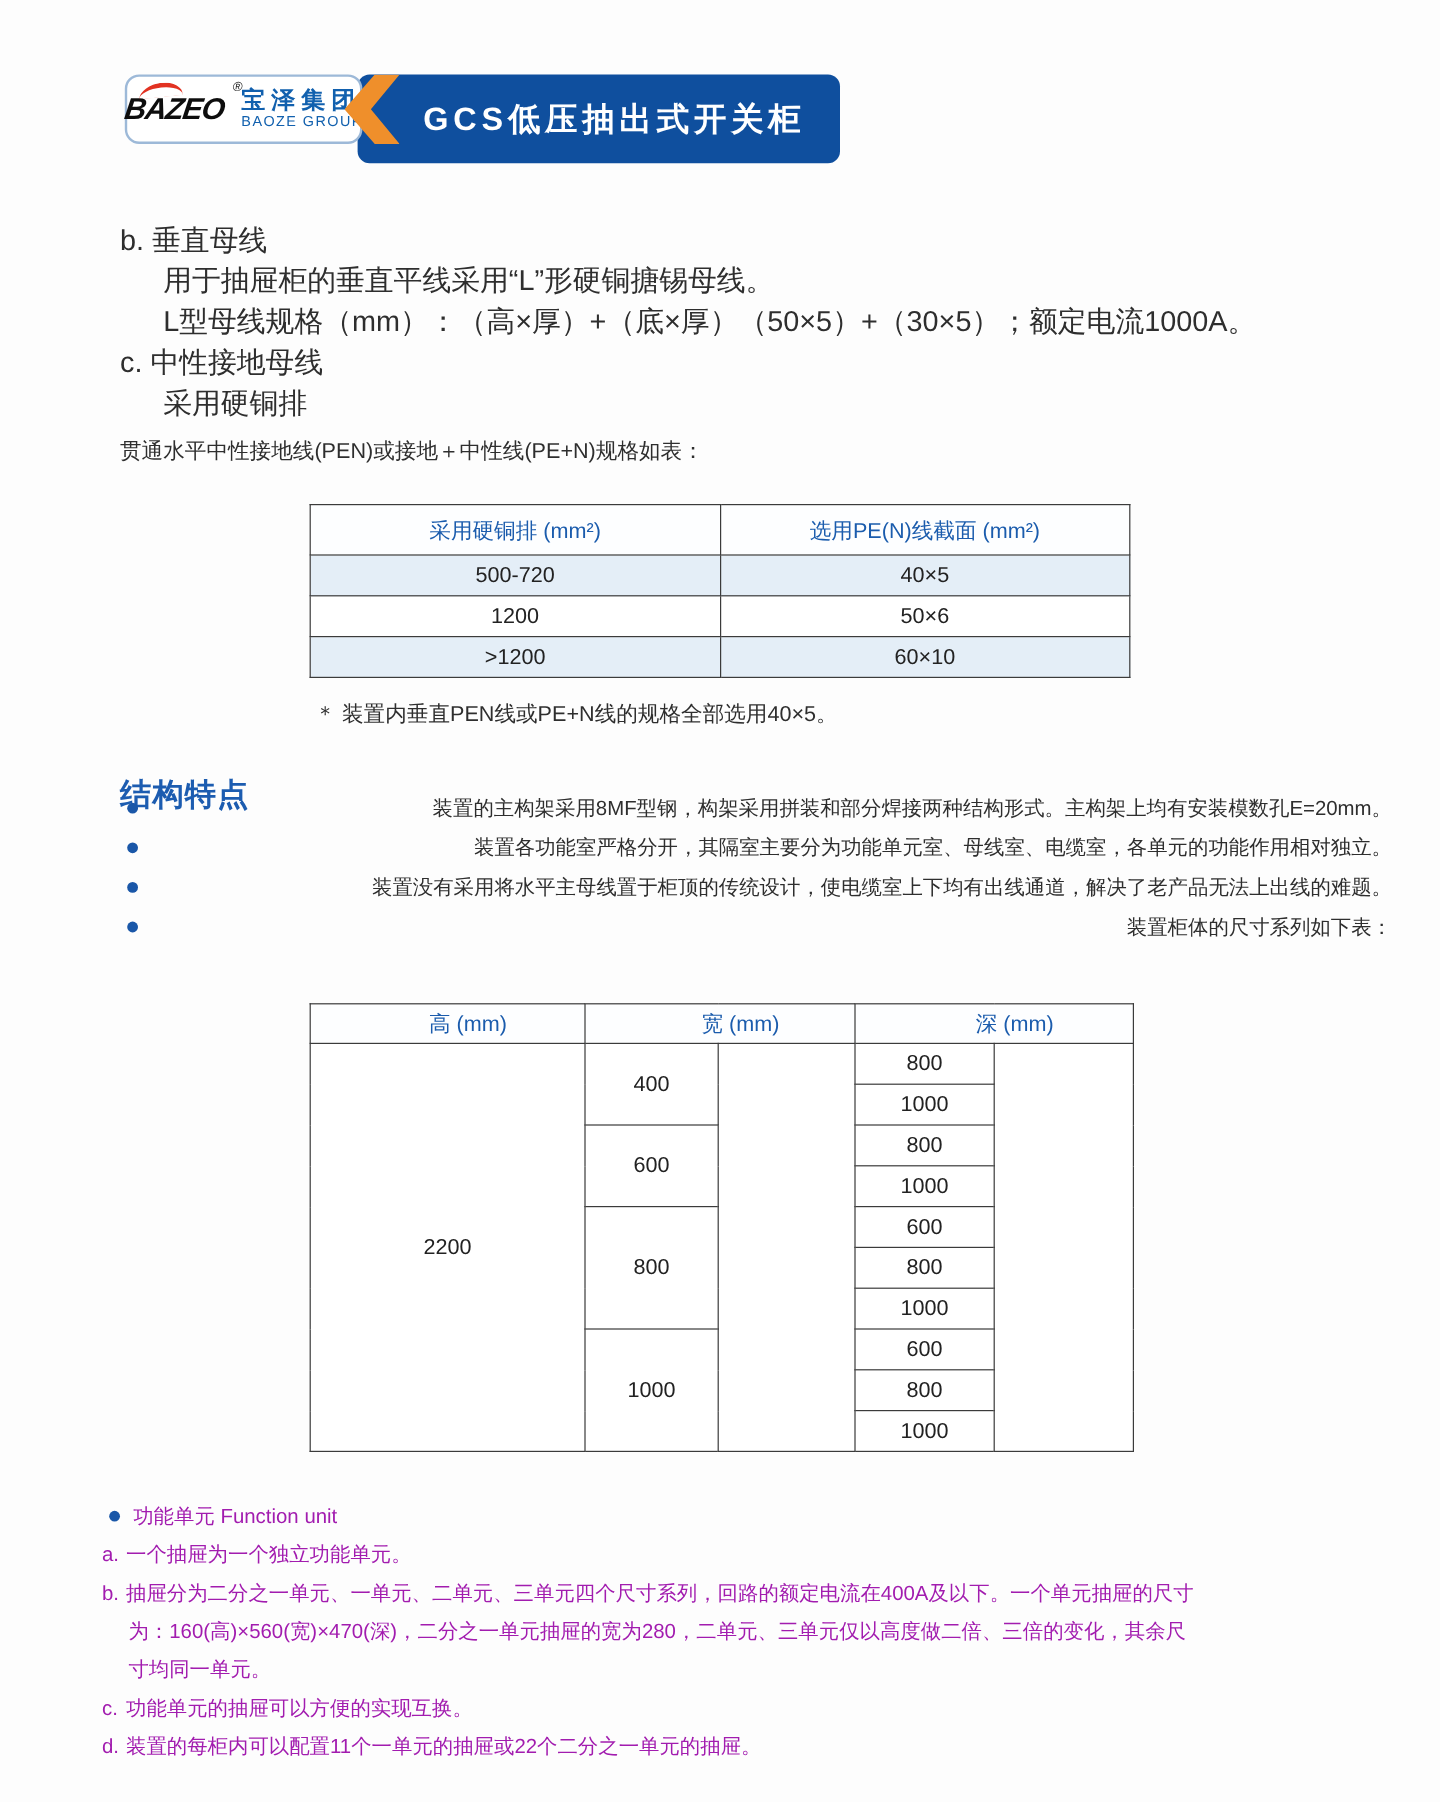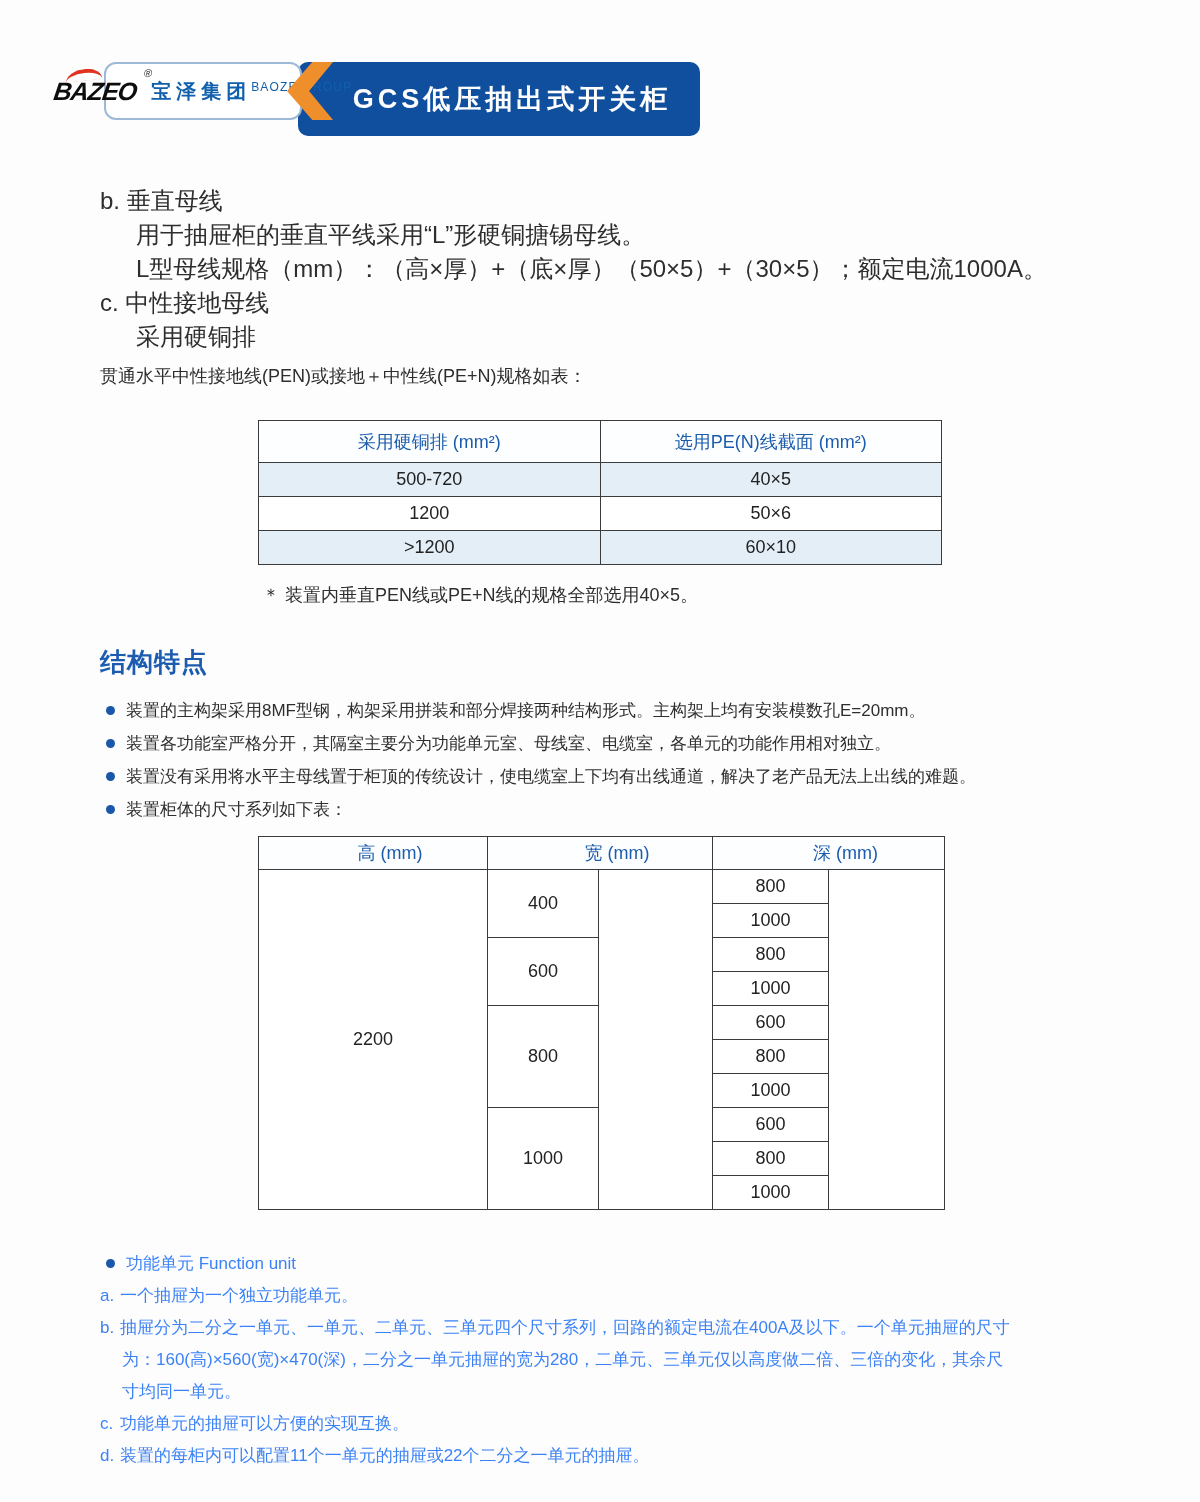--- a/index.html
+++ b/index.html
@@ -15,21 +15,21 @@
   
   .logo-box {
     position:absolute; left:104px; top:62px; width:198px; height:58px;
     background:#ffffff; border:2px solid #9db9d8; border-radius:12px;
     display:flex; align-items:center; justify-content:center; gap:9px; z-index:2;
   }
   .logo-mark { position:relative; font-style:italic; font-weight:bold; font-size:25px; color:#0d0d0d; letter-spacing:-1px; transform:skewX(-8deg); }
   .logo-arc { position:absolute; left:10px; top:-8px; width:36px; height:12px;
     border-top:4px solid #e23222; border-radius:50% 50% 0 0/100% 100% 0 0; transform:rotate(-6deg); }
   .logo-reg { position:absolute; right:-12px; top:-10px; font-size:11px; font-style:normal; font-weight:normal; color:#222; }
-  .logo-text { display:flex; line-height:1.05; padding-left:6px; }
+  .logo-text { display:flex; flex-direction:column; line-height:1.05; padding-left:6px; }
   .logo-cn { color:#1160ae; font-weight:bold; font-size:20px; letter-spacing:5px; white-space:nowrap; }
   .logo-en { color:#1160ae; font-size:12px; letter-spacing:1.2px; white-space:nowrap; }
 
   .banner {
     position:absolute; left:298px; top:62px; width:402px; height:74px;
     background:#0f4f9e; border-radius:10px;
     display:flex; align-items:center; justify-content:center; z-index:1;
   }
   .banner-title { color:#ffffff; font-weight:bold; font-size:27px; letter-spacing:4px; padding-left:26px; white-space:nowrap; }
   .chevron {
@@ -45,30 +45,30 @@
   
   table { border-collapse:collapse; table-layout:fixed; }
   td, th { border:1.5px solid #3b3b3b; text-align:center; vertical-align:middle; font-weight:normal; }
   .pen-table { position:absolute; left:258px; top:420px; width:684px; }
   .pen-table th { height:42px; color:#1b5cad; font-size:18px; background:#fdfeff; }
   .pen-table td { height:34px; font-size:18px; color:#222; background:#ffffff; }
   tr.shaded td, td.shaded { background:#e4eef7; }
   .pen-note { position:absolute; left:262px; top:583px; font-size:18px; color:#2e2e2e; }
 
   .struct-title { position:absolute; left:100px; top:645px; font-size:26px; font-weight:bold; color:#1c5cb0; letter-spacing:1px; }
-  .struct-bullets { position:absolute; left:100px; top:694px; width:1060px; }
+  .struct-bullets { position:absolute; left:100px; top:657px; width:1060px;text-align:right; }
   .bullet-item { position:relative; padding-left:26px; line-height:33px; font-size:17px; color:#2e2e2e; white-space:nowrap; }
   .bullet-dot { position:absolute; left:6px; top:12px; width:9px; height:9px; border-radius:50%; background:#1a57a8; }
 
   .size-table { position:absolute; left:258px; top:836px; width:686px; }
   .size-table th { height:33px; color:#1b5cad; font-size:18px; background:#fdfeff;padding-left:34px; }
   .size-table td { height:34px; font-size:18px; color:#222; background:#ffffff; }
 
   
-  .fu-block { position:absolute; left:100px; top:1248px; width:1080px; font-size:17px; line-height:32px; color:#3b82f6; }
+  .fu-block { position:absolute; left:85px; top:1248px; width:1080px; font-size:17px; line-height:32px; color:#a21caf; }
   .fu-heading { position:relative; padding-left:26px; }
   .fu-heading .bullet-dot { top:11px; }
   .fu-line { white-space:nowrap; }
   .fu-line .fu-label { display:inline-block; min-width:20px; }
   .fu-line.cont { padding-left:22px; }
 </style>
 </head>
 <body>
 
 <div class="page">

